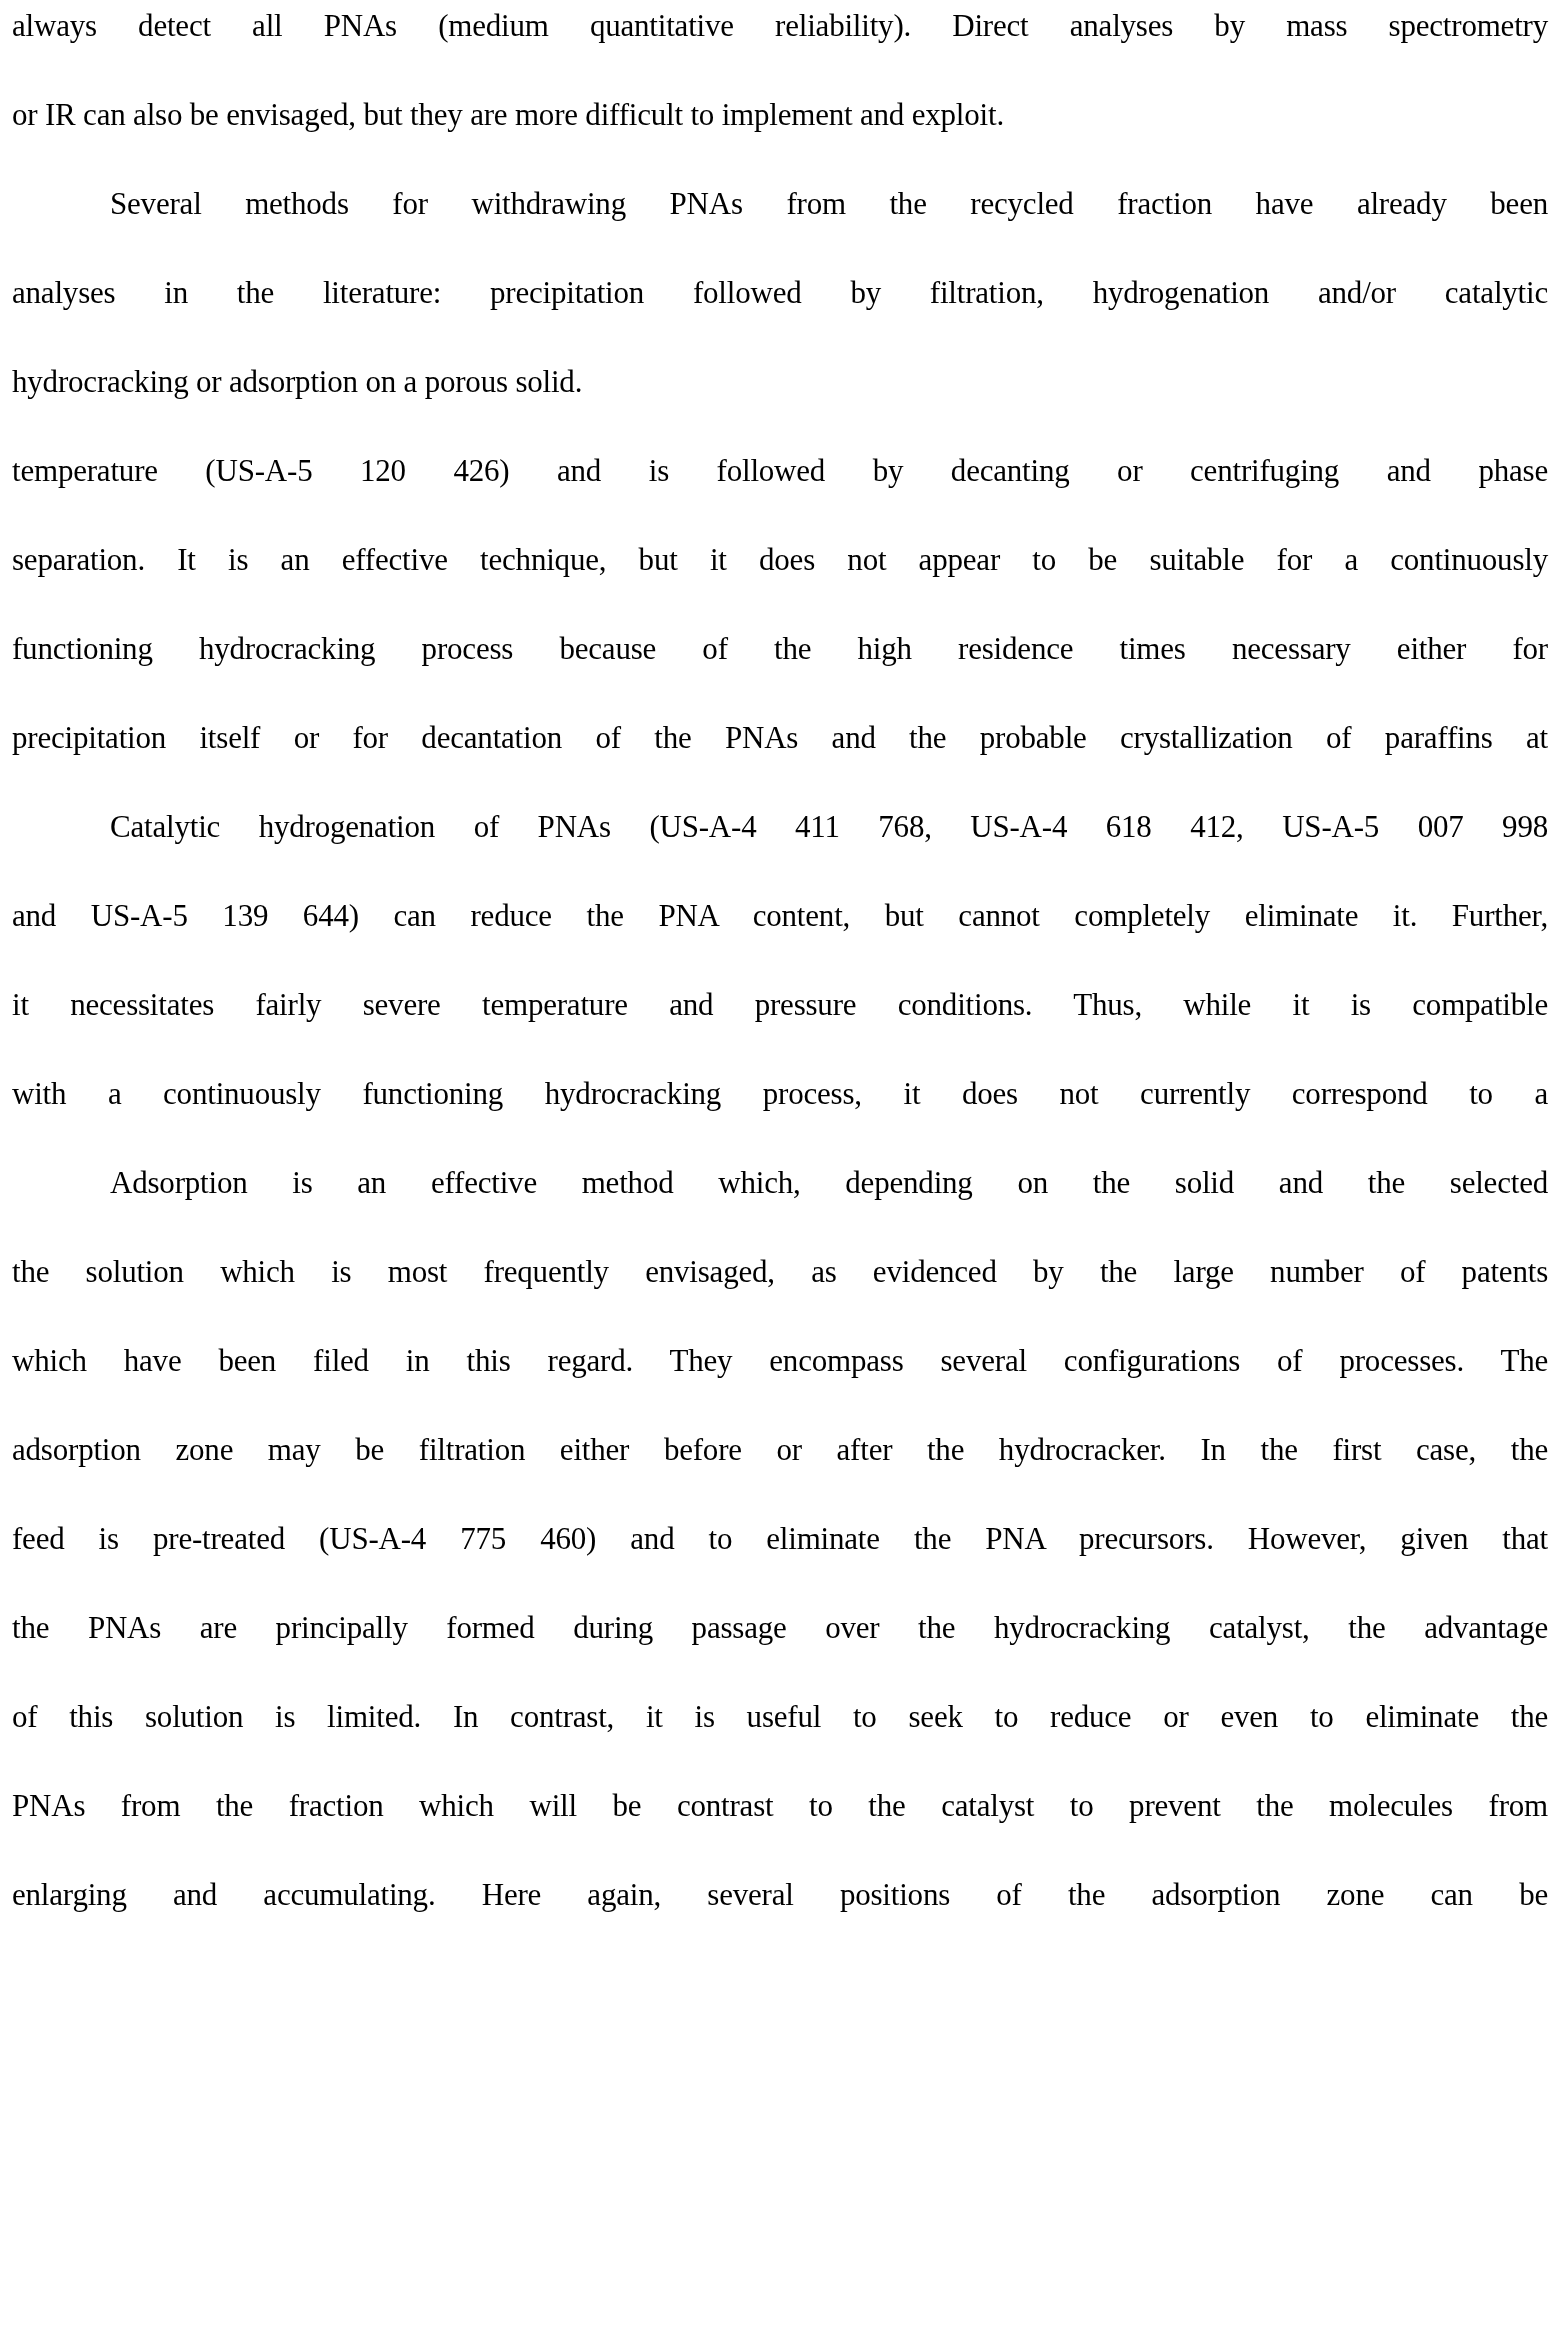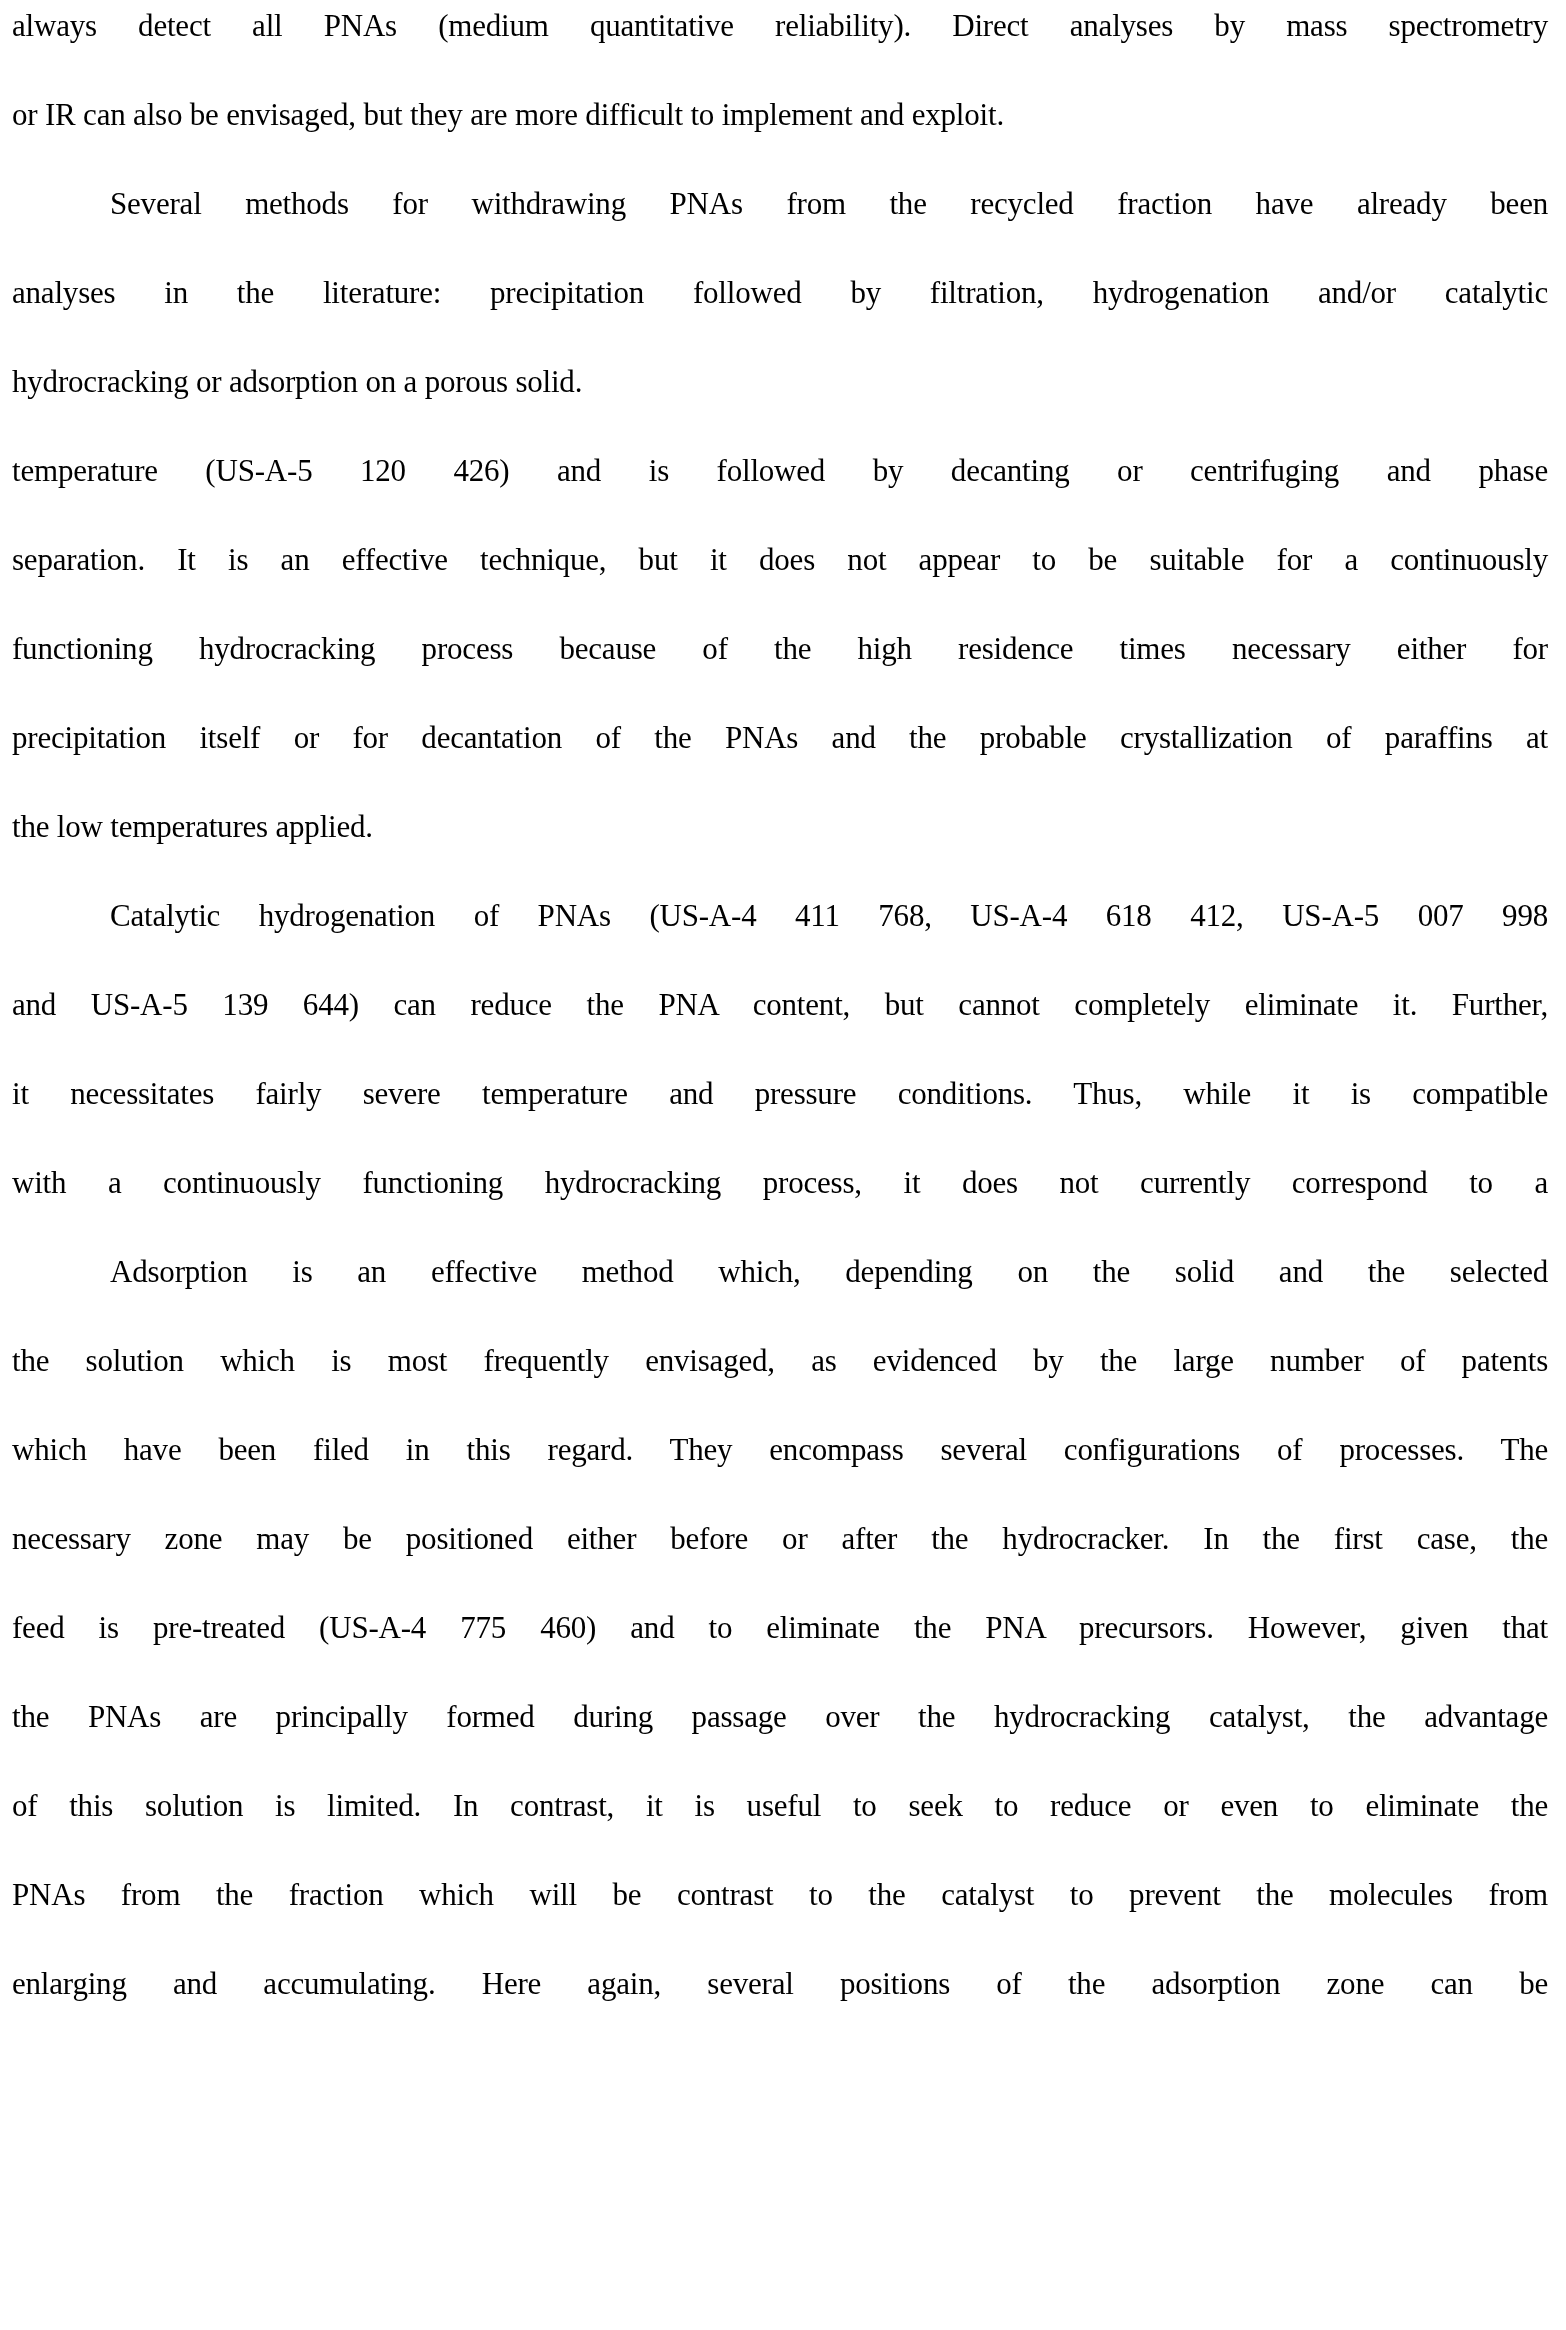--- a/index.html
+++ b/index.html
@@ -51,29 +51,28 @@
 
   <div class="line">always detect all PNAs (medium quantitative reliability).  Direct analyses by mass spectrometry</div>
       <div class="line para-end">or IR can also be envisaged, but they are more difficult to implement and exploit.</div>
       <div class="line para-start">Several methods for withdrawing PNAs from the recycled fraction have already been</div>
       <div class="line">analyses in the literature: precipitation followed by filtration, hydrogenation and/or catalytic</div>
       <div class="line para-end">hydrocracking or adsorption on a porous solid.</div>
       <div class="line">temperature (US-A-5 120 426) and is followed by decanting or centrifuging and phase</div>
       <div class="line">separation.  It is an effective technique, but it does not appear to be suitable for a continuously</div>
       <div class="line">functioning hydrocracking process because of the high residence times necessary either for</div>
       <div class="line">precipitation itself or for decantation of the PNAs and the probable crystallization of paraffins at</div>
-      <div class="line para-end">the low temperatures applied.</div>
       <div class="line para-start">Catalytic hydrogenation of PNAs (US-A-4 411 768, US-A-4 618 412, US-A-5 007 998</div>
       <div class="line">and US-A-5 139 644) can reduce the PNA content, but cannot completely eliminate it.  Further,</div>
       <div class="line">it necessitates fairly severe temperature and pressure conditions.  Thus, while it is compatible</div>
       <div class="line">with a continuously functioning hydrocracking process, it does not currently correspond to a</div>
       <div class="line para-start">Adsorption is an effective method which, depending on the solid and the selected</div>
       <div class="line">the solution which is most frequently envisaged, as evidenced by the large number of patents</div>
       <div class="line">which have been filed in this regard.  They encompass several configurations of processes.  The</div>
-      <div class="line">necessary zone may be positioned either before or after the hydrocracker.  In the first case, the</div>
+      <div class="line">adsorption zone may be filtration either before or after the hydrocracker.  In the first case, the</div>
       <div class="line">feed is pre-treated (US-A-4 775 460) and to eliminate the PNA precursors.  However, given that</div>
       <div class="line">the PNAs are principally formed during passage over the hydrocracking catalyst, the advantage</div>
       <div class="line">of this solution is limited.  In contrast, it is useful to seek to reduce or even to eliminate the</div>
       <div class="line">PNAs from the fraction which will be contrast to the catalyst to prevent the molecules from</div>
       <div class="line">enlarging and accumulating.  Here again, several positions of the adsorption zone can be</div>
     </div>
 </div>
 
 
 </body></html>

